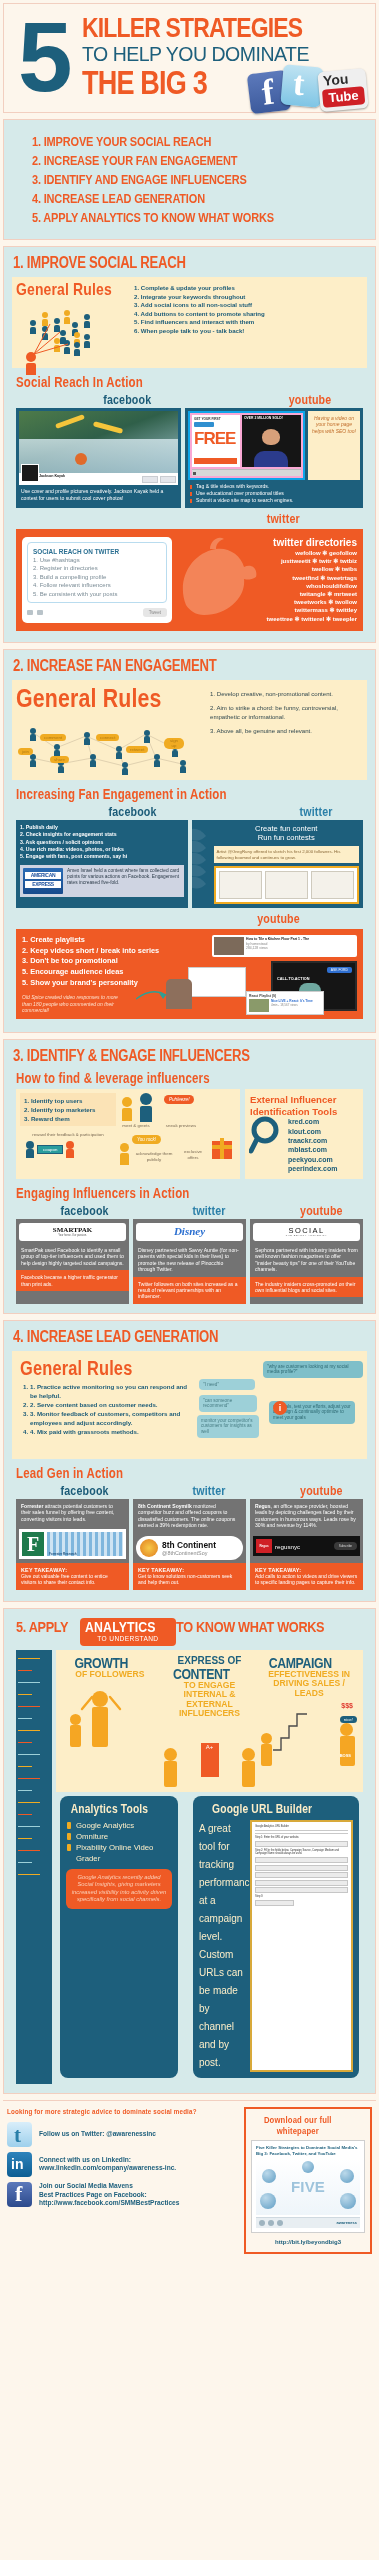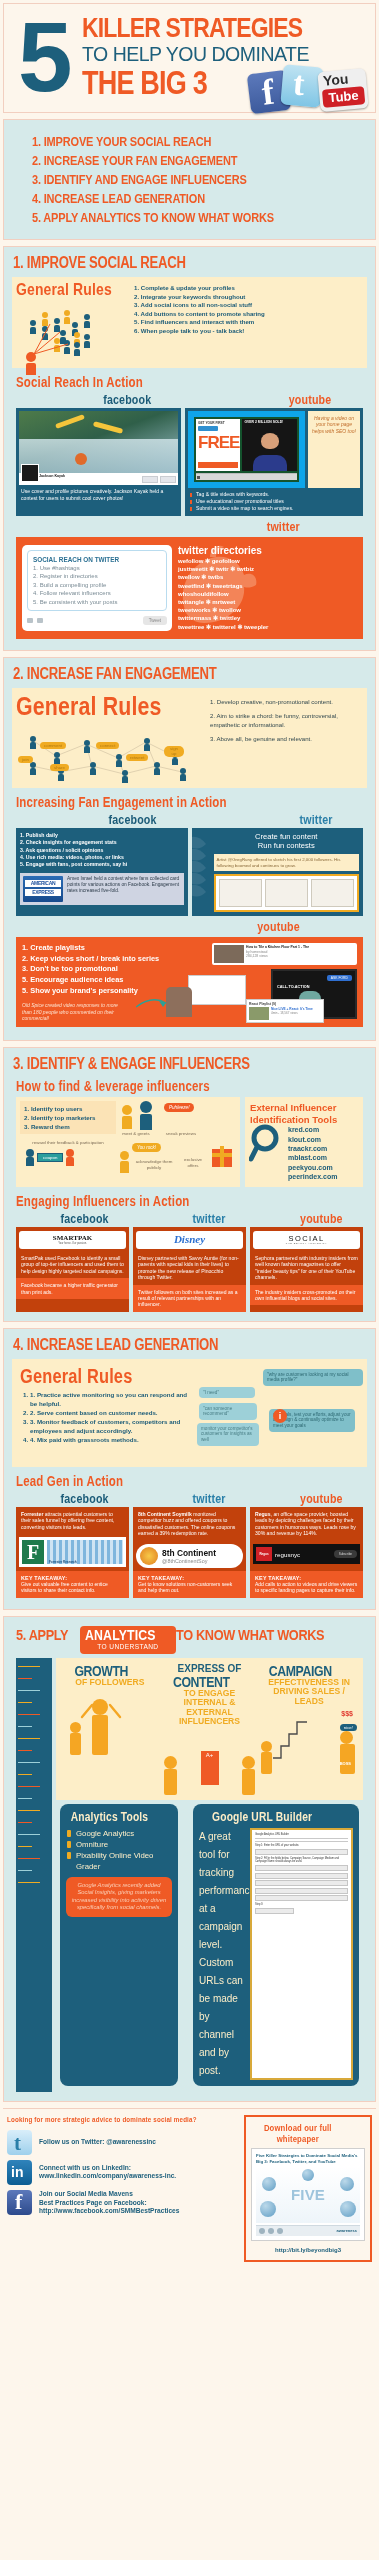--- a/index.html
+++ b/index.html
@@ -49,21 +49,21 @@
   }
   .rules-li{
     color:#1b5b78;font-size:6.1px;line-height:8.6px;font-weight:bold;
   }
   .net-label{
     color:#1b5b78;font-weight:bold;font-size:13px;line-height:13px;
     text-align:right;white-space:nowrap;
   }
   .net-label.tw{color:#2a7fa8;}
   .net-label.yt{color:#ef5a25;}
-  .tile{background:#c2410c;color:#fff;box-sizing:border-box;}
+  .tile{background:#737373;color:#fff;box-sizing:border-box;}
   .tile .body{font-size:5.1px;line-height:6.6px;padding:4px 5px;}
   .takeaway{background:#ef5a25;color:#fff;font-size:5px;line-height:6.2px;padding:4px 5px;}
   .takeaway b{display:block;font-size:5.4px;letter-spacing:.2px;}
 
   
   .hdr{
     margin:3px;border:1px solid #f2cfc0;background:#fdf6ec;
     padding:8px 6px 6px 6px;position:relative;height:110px;box-sizing:border-box;
   }
   .big5{
@@ -120,21 +120,21 @@
   .fb-photo .boat{position:absolute;width:30px;height:5px;background:#f5c53b;border-radius:3px;}
   .fb-strip{height:12px;background:#fff;position:relative;}
   .fb-strip .av{position:absolute;left:2px;top:-9px;width:16px;height:16px;background:#1a1a1a;border:1px solid #fff;}
   .fb-strip .nm{position:absolute;left:20px;top:1px;font-size:3.6px;color:#222;line-height:4.4px;font-weight:bold;}
   .fb-strip .btns{position:absolute;right:2px;top:3px;display:flex;gap:2px;}
   .fb-strip .btns s{display:block;width:14px;height:5px;background:#e4e6eb;border:1px solid #c9ccd1;text-decoration:none;}
   .cap{color:#fff;font-size:5.1px;line-height:6.6px;padding:3px 2px 1px 2px;}
 
   .yt-card{background:#1d5f7c;padding:3px;box-sizing:border-box;}
   .yt-top{display:flex;gap:3px;}
-  .yt-player{flex:1;background:#14532d;border:6px solid #0ea5e9;padding:2px;box-sizing:border-box;}
+  .yt-player{flex:1;background:#f9a8d4;border:2px solid #0ea5e9;padding:2px;box-sizing:border-box;}
   .yt-scr{height:52px;display:flex;gap:2px;}
   .yt-left{width:44%;background:#fff;position:relative;}
   .yt-left .t1{position:absolute;left:2px;top:2px;font-size:3.2px;color:#333;font-weight:bold;}
   .yt-left .blue{position:absolute;left:2px;top:7px;width:20px;height:5px;background:#2f8fd0;border-radius:1px;}
   .yt-left .free{position:absolute;left:2px;top:15px;color:#ef5a25;font-weight:bold;font-size:17px;line-height:17px;letter-spacing:-1px;}
   .yt-left .bar{position:absolute;left:2px;bottom:3px;width:90%;height:6px;background:#ef5a25;}
   .yt-right{flex:1;background:#151515;position:relative;overflow:hidden;}
   .yt-right .over{position:absolute;left:2px;top:1px;color:#fff;font-size:3.4px;font-weight:bold;}
   .yt-right .face{position:absolute;left:50%;top:14px;transform:translateX(-50%);width:18px;height:16px;border-radius:50% 50% 45% 45%;background:#d7a07a;}
   .yt-right .torso{position:absolute;left:50%;bottom:0;transform:translateX(-50%);width:34px;height:16px;background:#2b3b8c;border-radius:10px 10px 0 0;}
@@ -151,21 +151,21 @@
   
   .tw-panel{margin:4px 4px 2px 4px;background:#ef5a25;padding:8px 6px;display:flex;position:relative;overflow:hidden;}
   .tw-bird{position:absolute;left:150px;top:6px;width:100px;height:90px;opacity:.55;}
   .tw-box{width:150px;background:#fff;border-radius:5px;padding:5px;box-sizing:border-box;position:relative;z-index:2;}
   .tw-inner{border:1px solid #b9dcef;border-radius:4px;padding:4px 5px;}
   .tw-inner .h{color:#2a6f92;font-size:6.4px;font-weight:bold;line-height:9px;}
   .tw-inner div.i{color:#7b8c96;font-size:6px;line-height:8.4px;}
   .tw-foot{display:flex;align-items:center;margin-top:5px;}
   .tw-foot .ic{width:6px;height:5px;background:#b9c3c9;border-radius:1px;margin-right:4px;}
   .tw-foot .tweet{margin-left:auto;background:#e6e6e6;border-radius:3px;color:#8a8a8a;font-size:4.6px;padding:2px 6px;}
-  .tw-dirs{flex:1;position:relative;z-index:2;color:#fff;padding-left:6px;}
+  .tw-dirs{flex:1;position:relative;z-index:2;text-align:right;color:#fff;padding-left:18px;}
   .tw-dirs h4{margin:0;font-size:10px;line-height:12px;font-weight:bold;}
   .tw-dirs div{font-size:6px;line-height:8.2px;font-weight:bold;}
 
   
   .net-row{display:flex;gap:4px;padding:0 4px;}
   .fe-fb{flex:1;background:#1d5f7c;padding:4px;box-sizing:border-box;}
   .fe-fb ol{margin:0;padding:0 0 0 0;}
   .fe-fb li{color:#fff;font-size:5.2px;line-height:7.4px;list-style:none;font-weight:bold;}
   .amex-box{background:#cfd4e2;margin-top:4px;padding:3px;display:flex;gap:4px;}
   .amex-logo{width:40px;height:26px;background:linear-gradient(#2b6cb5,#174a8c);position:relative;border-radius:1px;}

